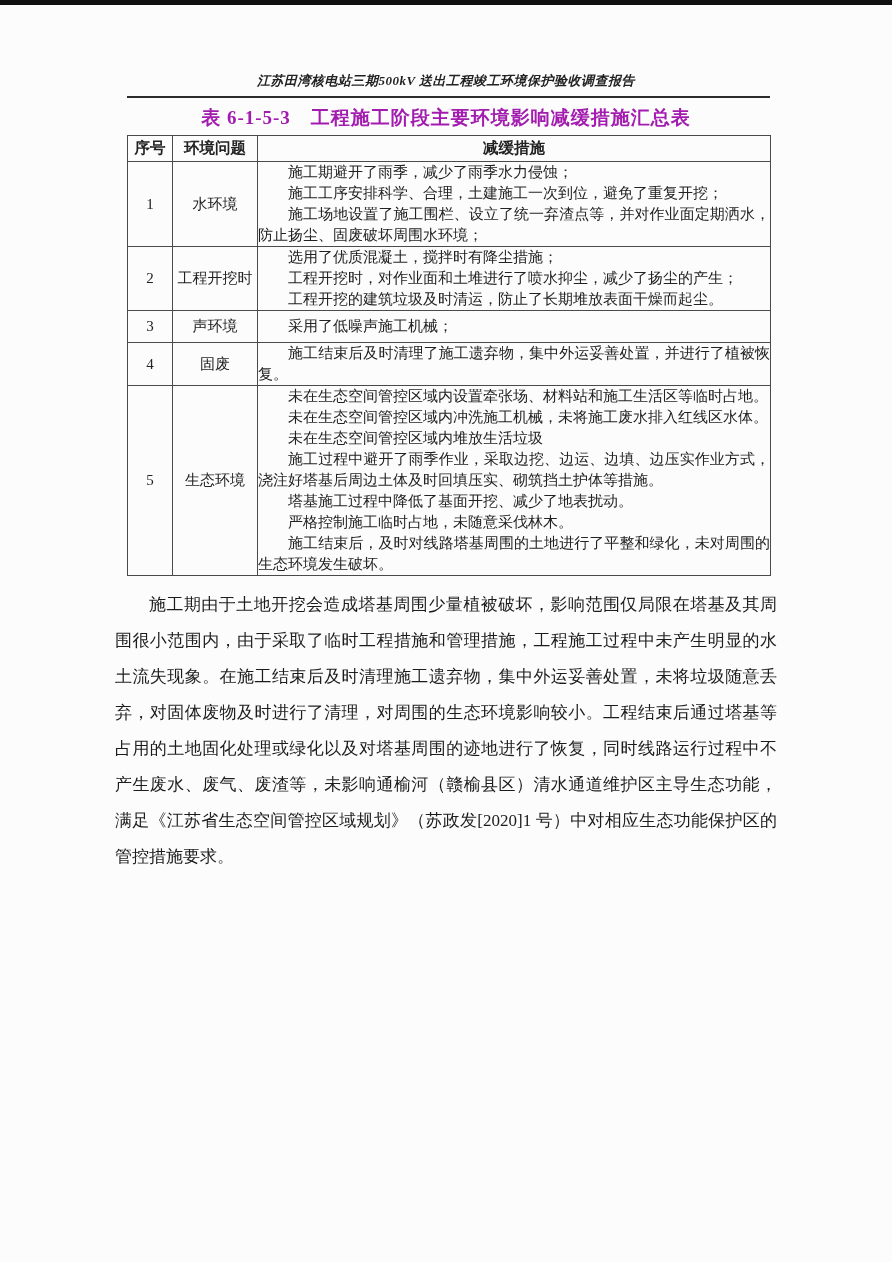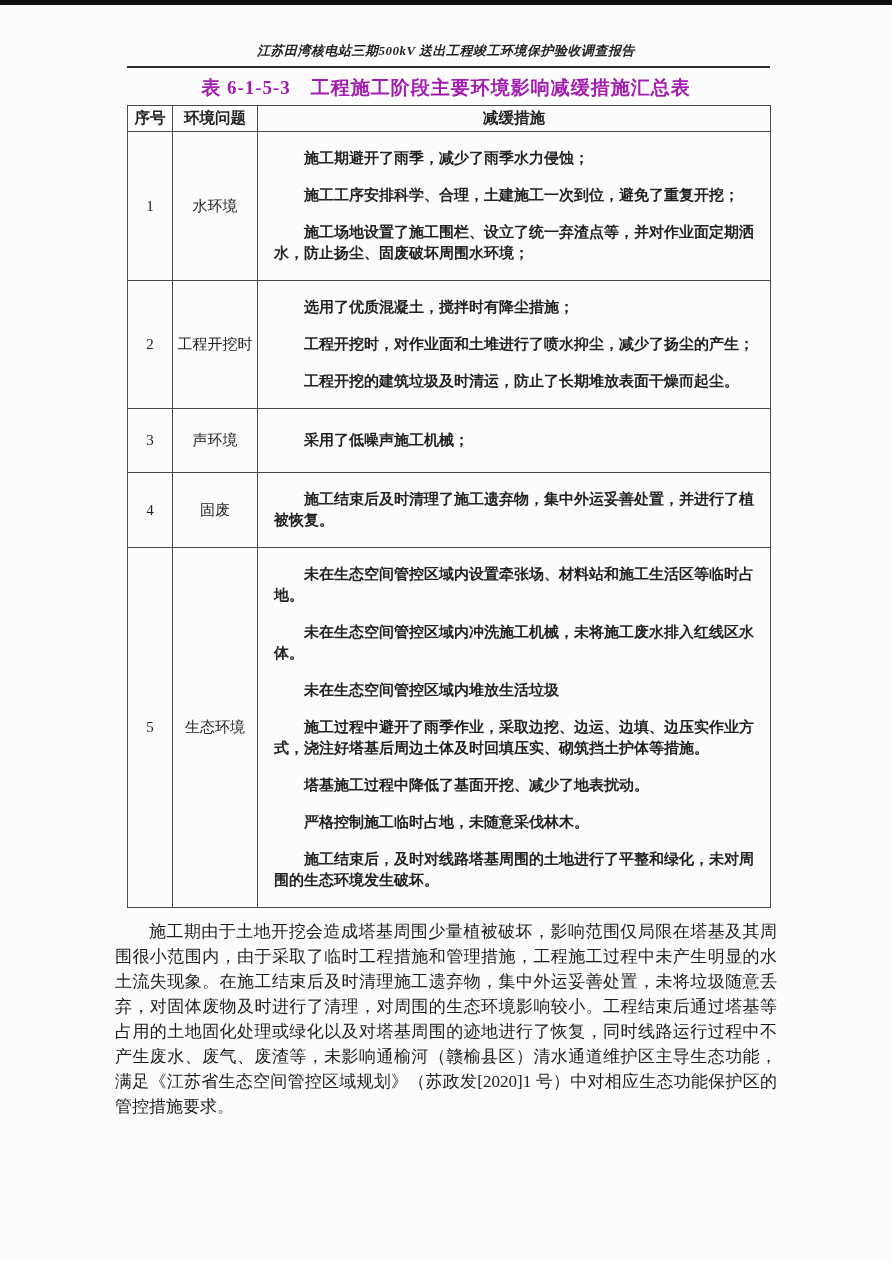--- a/index.html
+++ b/index.html
@@ -7,21 +7,21 @@
     position:relative;
     width:892px;height:1262px;
     margin:0 auto;
     background:#fcfcfc;
     overflow:hidden;
     font-family:"Liberation Serif","DejaVu Serif",serif;
     color:#1f1f1f;
   }
   .topbar{position:absolute;top:0;left:0;width:892px;height:5px;background:#101010;}
   .running-header{
-    margin:0;padding-top:42px;
+    margin:0;padding-top:72px;
     text-align:center;
     font-size:13px;font-weight:bold;font-style:italic;
     letter-spacing:0.5px;color:#222;
   }
   .header-rule{
     margin:6px auto 0 127px;
     width:643px;height:2px;background:#2b2b2b;border:none;
   }
   .table-title{
     margin:7px 0 0 0;
@@ -51,32 +51,31 @@
   }
   td.no,td.issue{
     text-align:center;vertical-align:middle;
     font-size:15px;
   }
   td.measures{
     vertical-align:middle;
     padding:2px 6px 3px 7px;
   }
   td.measures p.m{
-    margin:16px;
+    margin:0;
     text-indent:2em;
     line-height:21px;
     text-align:justify;
-    font-weight:bold;
   }
   td.measures.single p.m{padding:5px 0;}
   .body-text{
     margin:11px auto 0 115px;
     width:662px;
     font-size:17px;
-    line-height:25px;
+    line-height:36px;
     text-align:justify;
     text-indent:2em;
     color:#1c1c1c;
   }
   .page-number{
     position:absolute;
     top:1167px;left:0;width:100%;
     text-align:center;
     font-size:14px;color:#333;
   }

